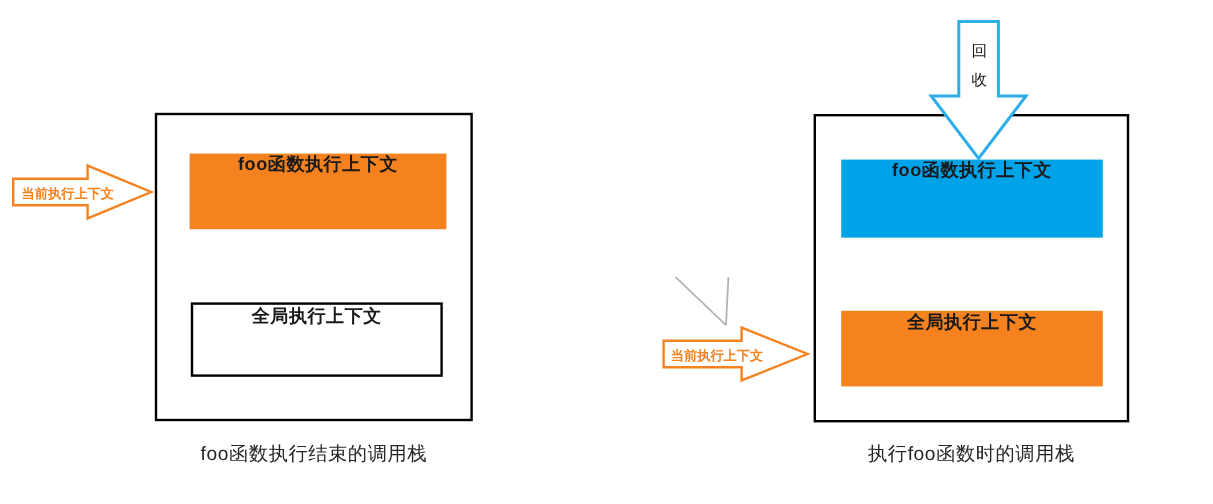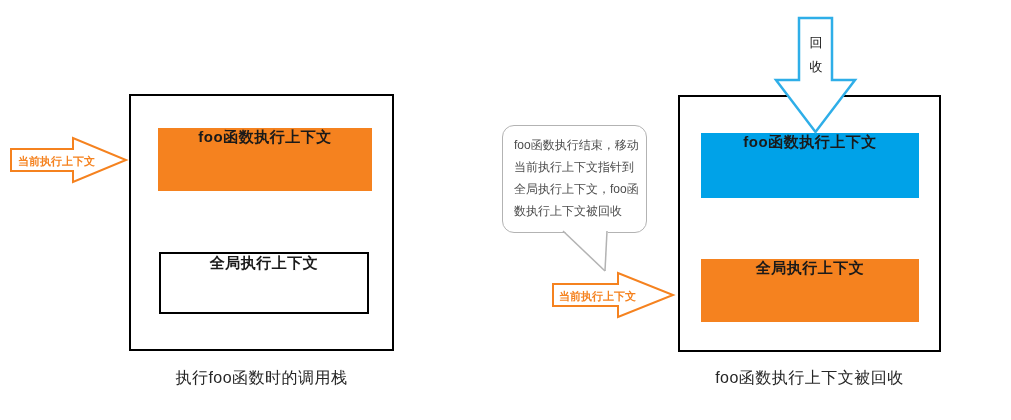--- a/index.html
+++ b/index.html
@@ -127,46 +127,43 @@
 
   <div class="stack-box left"></div>
 
   <div class="frame orange l-top">
     <span>foo函数执行上下文</span>
   </div>
   <div class="frame outline l-bottom">
     <span>全局执行上下文</span>
   </div>
 
-  <div class="caption left">执行foo函数时的调用栈</div>
+  <div class="caption left">foo函数执行结束的调用栈</div>
 
   <div class="stack-box right"></div>
 
   <div class="frame blue r-top">
     <span>foo函数执行上下文</span>
   </div>
   <div class="frame orange r-bottom">
     <span>全局执行上下文</span>
   </div>
 
-  <div class="caption right">foo函数执行上下文被回收</div>
+  <div class="caption right">执行foo函数时的调用栈</div>
 
   <div class="recycle-arrow">
     <svg width="82" height="117" viewBox="0 0 82 117">
       <polygon points="24,1 57,1 57,63 80,63 40.5,115 1,63 24,63"></polygon>
     </svg>
     <div class="recycle-label">
       <span>回</span>
       <span>收</span>
     </div>
   </div>
 
-  <div class="bubble">
-    <div class="bubble-text">foo函数执行结束，移动当前执行上下文指针到全局执行上下文，foo函数执行上下文被回收</div>
-  </div>
   <div class="bubble-tail">
     <svg width="62" height="44" viewBox="0 0 62 44">
       <polygon class="tail-fill" points="8,-1 53,-1 50,40"></polygon>
       <polyline class="tail-line" points="8,0 50,40"></polyline>
       <polyline class="tail-line" points="52,0 50,40"></polyline>
     </svg>
   </div>
 
   <div class="pointer-arrow right-ptr">
     <svg width="122" height="46" viewBox="0 0 122 46">

